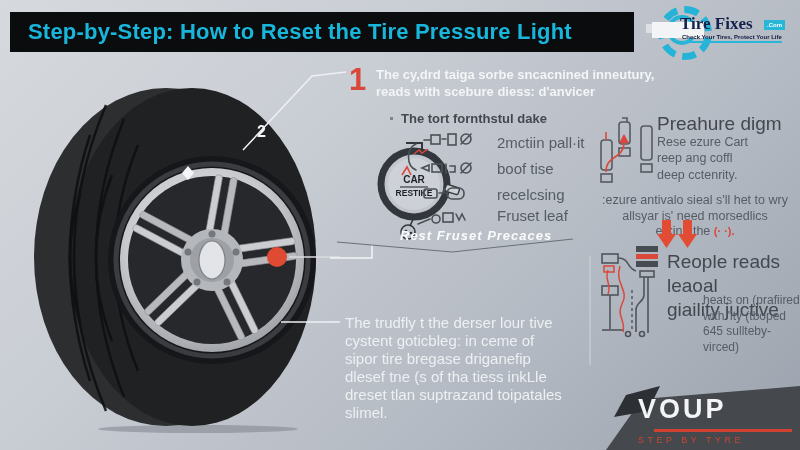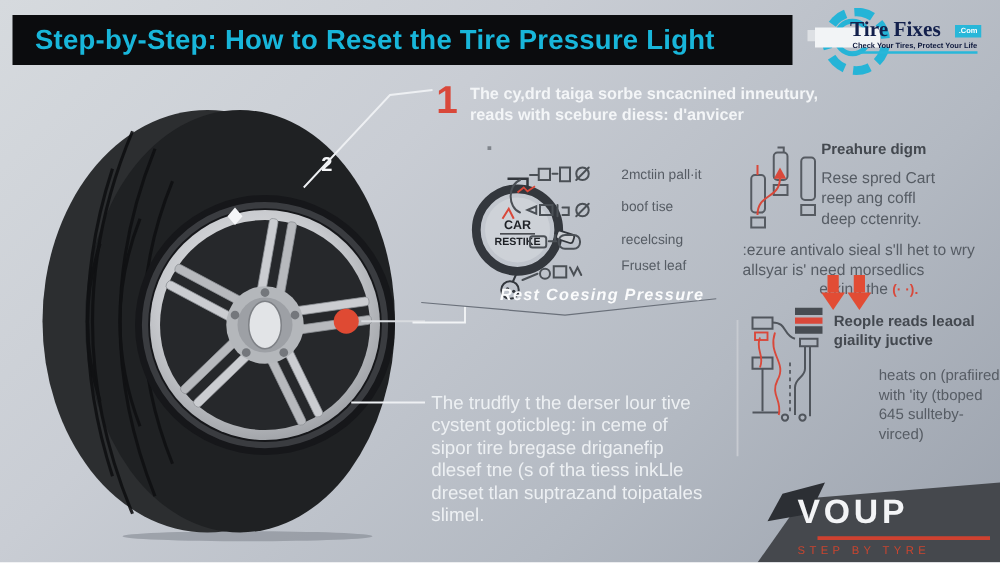--- a/index.html
+++ b/index.html
@@ -21,26 +21,26 @@
   .brand .sq{position:absolute;left:-6px;top:20px;width:9px;height:9px;background:#dde0e4;}
   .brand .nm{position:absolute;left:28px;top:10px;font-family:"Liberation Serif","DejaVu Serif",serif;font-weight:bold;font-size:17px;color:#13204c;}
   .brand .dom{position:absolute;left:112px;top:16px;background:#28b7d9;color:#fff;font-size:6px;font-weight:bold;padding:2px 3px;}
   .brand .tag{position:absolute;left:30px;top:30px;font-size:6px;font-weight:bold;color:#101b3f;border-bottom:2px solid #28b7d9;padding-bottom:1px;}
   
   .step1-num{left:349px;top:62px;color:#d9483a;font-size:31px;font-weight:bold;}
   .step1-head{left:376px;top:67px;color:#f3f5f7;font-weight:bold;font-size:13px;line-height:1.3;}
   
   .diag-title{left:401px;top:111px;color:#43484f;font-weight:bold;font-size:13px;}
   .diag-bullet{left:390px;top:117px;width:3px;height:3px;background:#80858c;}
-  .mid-label{color:#565c64;font-size:11px;}
+  .mid-label{color:#565c64;font-size:15px;}
   .mid-caption{left:400px;top:228px;color:#fafbfc;font-size:13px;font-weight:bold;font-style:italic;letter-spacing:1px;}
   
-  .r-head{color:#43484f;font-weight:bold;font-size:12px;line-height:1.25;}
+  .r-head{color:#43484f;font-weight:normal;font-size:19px;line-height:1.25;}
   .r-body{color:#565c64;font-size:12.5px;line-height:1.3;}
-  .note-wrap{left:594px;top:192px;width:202px;text-align:left;}
+  .note-wrap{left:594px;top:192px;width:202px;text-align:center;}
   .note-row{left:594px;top:224px;width:202px;text-align:center;font-size:12.5px;color:#565c64;}
   .note-mark{color:#d9483a;font-weight:bold;font-size:11px;}
   
   .bottom-note{left:345px;top:272px;color:#edf0f3;font-size:15px;line-height:1.2;margin-top:42px;}
   
   .voup{left:598px;top:383px;width:202px;height:67px;}
   .voup .nm{position:absolute;left:40px;top:11px;width:160px;color:#f3f4f6;font-weight:bold;font-size:27px;letter-spacing:3px;}
   .voup .rule{position:absolute;left:56px;top:46px;width:138px;height:2.5px;background:#cf4130;}
   .voup .tag{position:absolute;left:40px;top:52px;width:160px;text-align:left;color:#ca452f;font-weight:normal;font-size:9px;letter-spacing:3.5px;}
   svg{display:block;}
@@ -136,20 +136,21 @@
     <polyline points="281,322 340,322" fill="none" stroke="#eef0f3" stroke-width="1.5"></polyline>
     <polyline points="337,242 452,252 573,239" fill="none" stroke="#6a707a" stroke-width="1"></polyline>
     <line x1="590" y1="256" x2="590" y2="365" stroke="#c7cbd1" stroke-width="1.5"></line>
   </svg>
 
   <div class="abs step1-num">1</div>
   <div class="abs step1-head pre">The cy,drd taiga sorbe sncacnined inneutury,
 reads with scebure diess: d'anvicer</div>
 
   <div class="abs diag-bullet"></div>
+  <div class="abs diag-title">The tort fornthstul dake</div>
 
   <svg class="abs" style="left:366px;top:130px;" width="96" height="112" viewBox="0 0 96 112">
     <path d="M40,13 h16 v6" fill="none" stroke="#33373d" stroke-width="2"></path>
     <circle cx="48" cy="54" r="33" fill="none" stroke="#33373d" stroke-width="7"></circle>
     <circle cx="48" cy="54" r="26" fill="#d9dde1" opacity="0.5"></circle>
     <rect x="79" y="56" width="14" height="7" rx="2" fill="#cdd0d4" stroke="#33373d" stroke-width="1.4" transform="rotate(18 86 60)"></rect>
     <path d="M36,45 l5,-8 l4,8" fill="none" stroke="#d9483a" stroke-width="1.6"></path>
     <line x1="34" y1="57" x2="62" y2="57" stroke="#1e2126" stroke-width="1"></line>
     <text x="48" y="53" text-anchor="middle" font-size="10" font-weight="bold" fill="#1e2126">CAR</text>
     <text x="48" y="66" text-anchor="middle" font-size="8.5" font-weight="bold" fill="#1e2126">RESTIKE</text>
@@ -188,38 +189,38 @@
       <path d="M50,88 l3,6 l3,-6 l3,6"></path>
     </g>
     <path d="M8,28 l5,-4 l3,3 l6,-4" fill="none" stroke="#d9483a" stroke-width="1.4"></path>
   </svg>
 
   <div class="abs mid-label" style="left:497px;top:134px;">2mctiin pall·it</div>
   <div class="abs mid-label" style="left:497px;top:160px;">boof tise</div>
   <div class="abs mid-label" style="left:497px;top:186px;">recelcsing</div>
   <div class="abs mid-label" style="left:497px;top:207px;text-align:right;">Fruset leaf</div>
 
-  <div class="abs mid-caption">Rest Coesing Pressure</div>
+  <div class="abs mid-caption">Rest Fruset Precaces</div>
 
   <svg class="abs" style="left:598px;top:110px;" width="60" height="88" viewBox="0 0 60 88">
     <g stroke="#565b62" stroke-width="1.6" fill="none">
       <rect x="3" y="30" width="11" height="30" rx="3"></rect>
         <rect x="3" y="64" width="11" height="8"></rect>
       <rect x="21" y="12" width="11" height="22" rx="3"></rect>
         <path d="M24,8 h5 v4"></path>
         <rect x="21" y="38" width="11" height="8"></rect>
       <rect x="43" y="16" width="11" height="34" rx="3"></rect>
         <rect x="43" y="54" width="11" height="8"></rect>
     </g>
     <path d="M8,62 C8,44 26,50 26,32" fill="none" stroke="#d9483a" stroke-width="1.6"></path>
     <polygon points="26,24 21,33 31,33" fill="#d9483a"></polygon>
     <path d="M8,30 v-8" stroke="#d9483a" stroke-width="1.6"></path>
   </svg>
   <div class="abs r-head" style="left:657px;top:112px;">Preahure digm</div>
-  <div class="abs r-body pre" style="left:657px;top:134px;">Rese spred Cart
+  <div class="abs r-body pre" style="left:657px;top:134px;">Rese ezure Cart
 reep ang coffl
 deep cctenrity.</div>
   <div class="abs r-body pre note-wrap">:ezure antivalo sieal s'll het to wry
 allsyar is' need morsedlics</div>
   <div class="abs note-row">
     <span>erking the </span><span class="note-mark">(· ·).</span>
   </div>
 
   <svg class="abs" style="left:656px;top:220px;" width="46" height="30" viewBox="0 0 46 30">
     <g fill="#e24c34">

